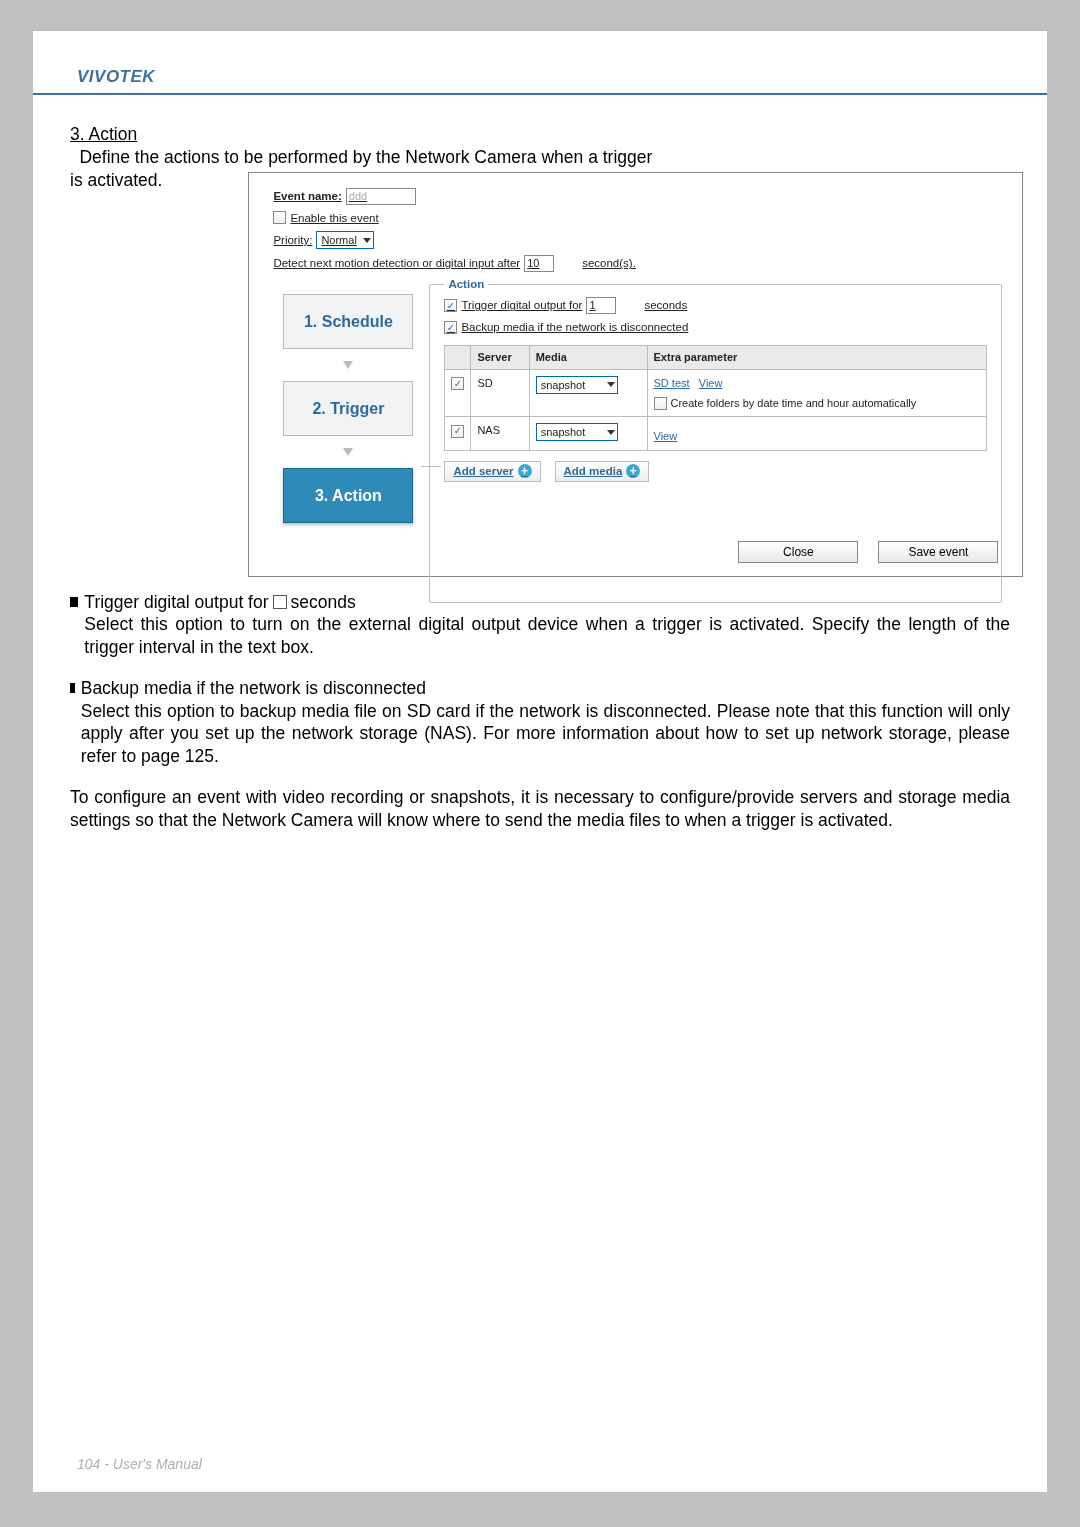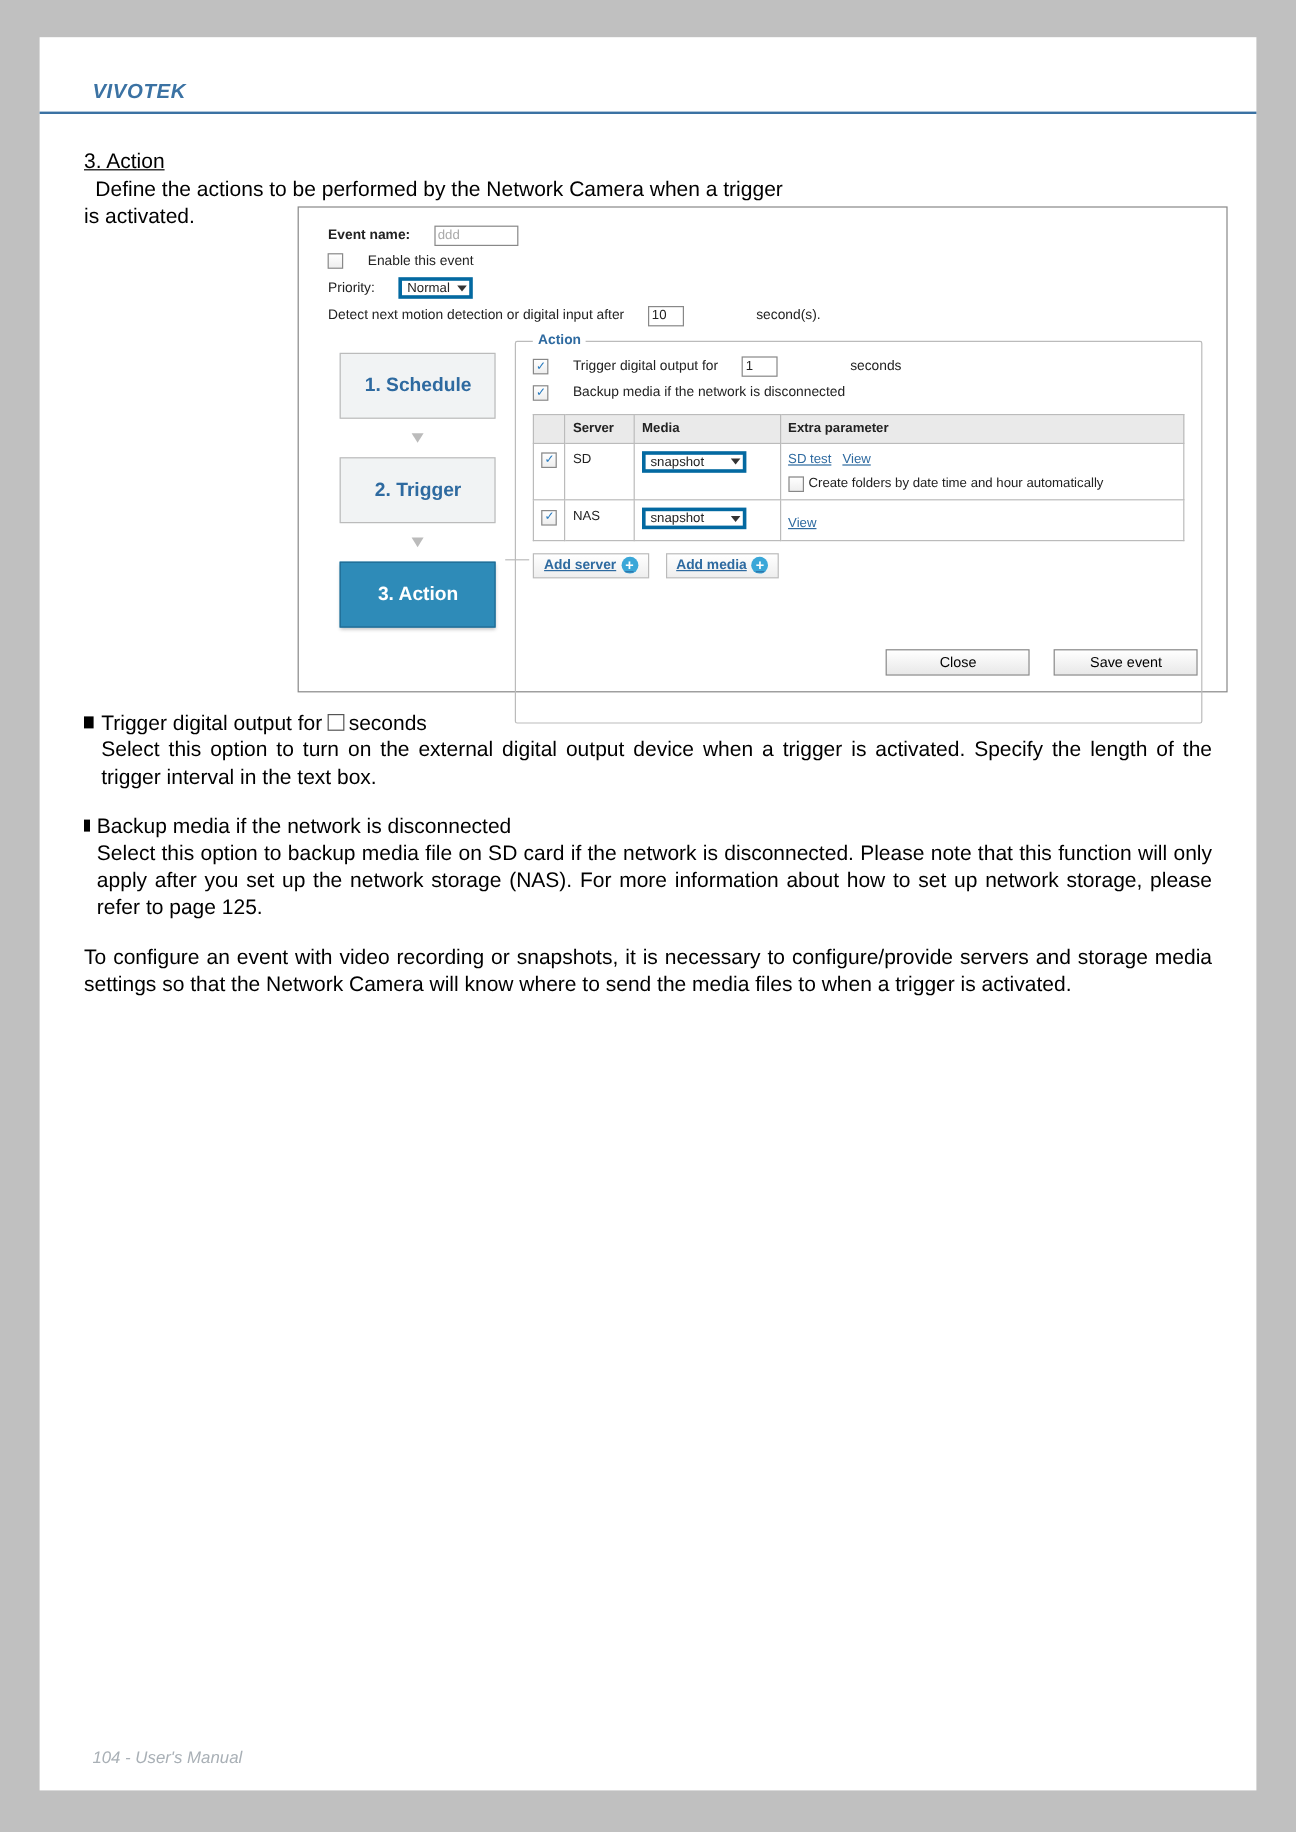--- a/index.html
+++ b/index.html
@@ -57,33 +57,33 @@
     padding: 15px 20px 10px 24px;
     font-size: 11.5px;
     color: #222;
   }
   .intro-wrap {
     display: flex;
     gap: 2px;
     align-items: flex-start;
   }
   .left-intro { flex: 0 0 85px; }
-  .row { display: flex; align-items: center; margin-bottom: 6px; gap: 20px; }
+  .row { display: flex; align-items: center; margin-bottom: 6px; gap: 4px; text-decoration: underline; }
   .lbl-bold { font-weight: bold; }
   .text-input {
     border: 1px solid #888;
     height: 17px;
     padding: 0 2px;
     font-size: 11px;
     background: #fff;
   }
   .text-input.tiny { width: 30px; text-align: left; }
   .text-input.small { width: 70px; color:#aaa; }
   .select {
-    border: 3px solid #0369a1;
+    border: 1px solid #0369a1;
     height: 18px;
     font-size: 11px;
     background: #fff;
     display: inline-flex;
     align-items: center;
     padding: 0 2px 0 4px;
     gap: 4px;
   }
   .caret {
     width: 0; height: 0;

